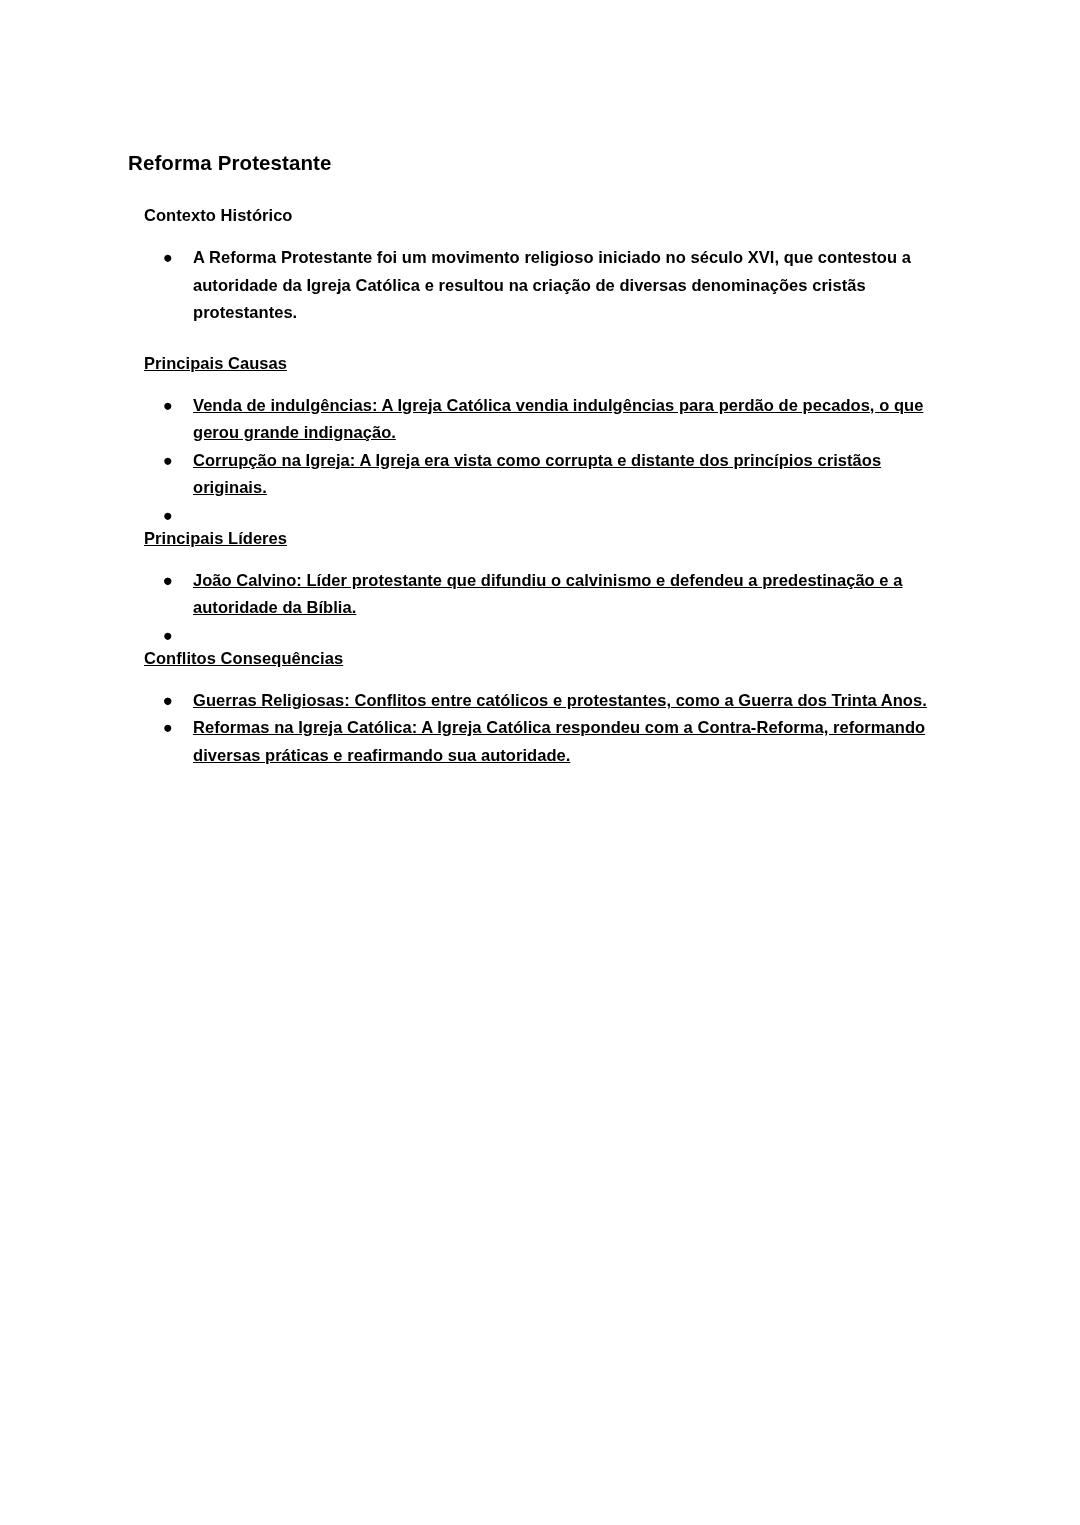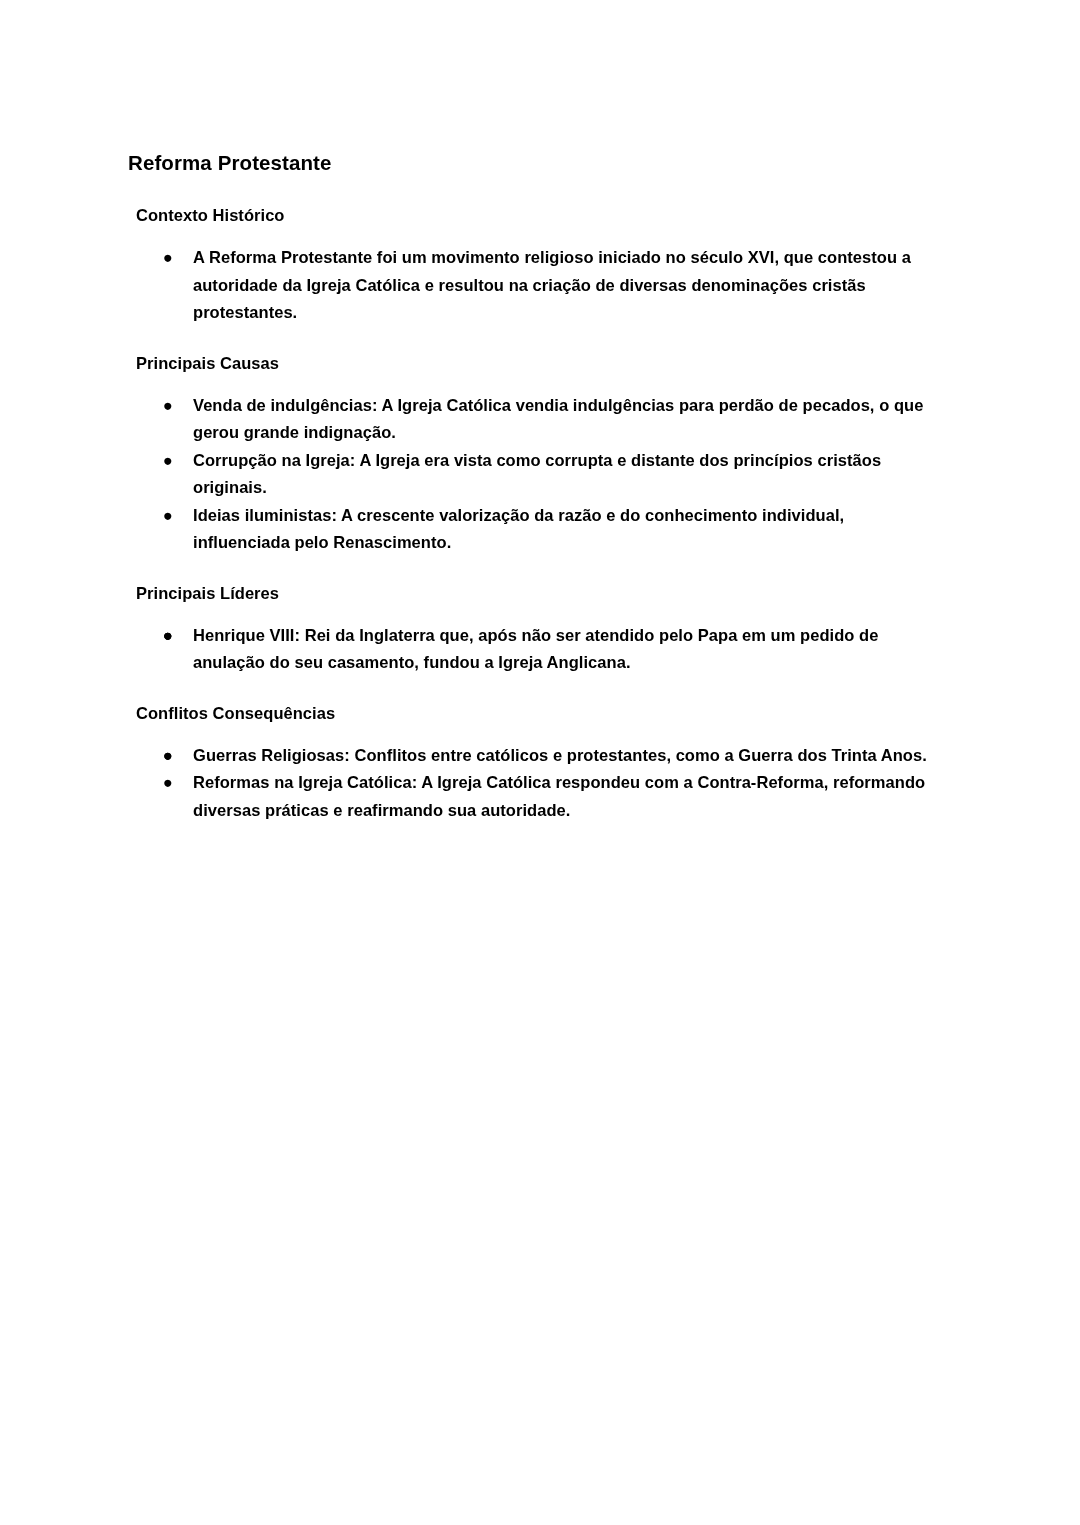--- a/index.html
+++ b/index.html
@@ -31,24 +31,25 @@
     margin: 0 0 28px 0;
   }
   .section {
     margin: 0;
   }
   .section-heading {
     font-size: 16.5px;
     font-weight: bold;
     line-height: 22px;
     letter-spacing: 0.05px;
-    margin: 0 0 18px 8px;
+    margin: 0 0 18px 16px;
   }
   .section + .section {
     margin-top: 25px;
+    text-decoration: underline;
   }
   ul.bullet-list {
     list-style: none;
     margin: 0;
     padding: 0;
   }
   ul.bullet-list > li {
     position: relative;
     padding-left: 65px;
     font-size: 16.5px;
@@ -80,29 +81,29 @@
         <h2 class="section-heading">Contexto Histórico</h2>
         <ul class="bullet-list">
           <li><span class="bullet-marker">●</span><span class="item-text">A Reforma Protestante foi um movimento religioso iniciado no século XVI, que contestou a autoridade da Igreja Católica e resultou na criação de diversas denominações cristãs protestantes.</span></li>
         </ul>
       </section>
       <section class="section">
         <h2 class="section-heading">Principais Causas</h2>
         <ul class="bullet-list">
           <li><span class="bullet-marker">●</span><span class="item-text">Venda de indulgências: A Igreja Católica vendia indulgências para perdão de pecados, o que gerou grande indignação.</span></li>
           <li><span class="bullet-marker">●</span><span class="item-text">Corrupção na Igreja: A Igreja era vista como corrupta e distante dos princípios cristãos originais.</span></li>
-          <li><span class="bullet-marker">●</span><span class="item-text">Ideias iluministas: A crescente valorização da razão e do conhecimento individual, influenciada pelo Renascimento.</span></li>
+          <li><span class="bullet-marker">●</span></li>
         </ul>
       </section>
       <section class="section">
         <h2 class="section-heading">Principais Líderes</h2>
         <ul class="bullet-list">
           <li><span class="bullet-marker">●</span></li>
+          <li><span class="bullet-marker">●</span><span class="item-text">João Calvino: Líder protestante que difundiu o calvinismo e defendeu a predestinação e a autoridade da Bíblia.</span></li>
           <li><span class="bullet-marker">●</span></li>
-          <li><span class="bullet-marker">●</span><span class="item-text">Henrique VIII: Rei da Inglaterra que, após não ser atendido pelo Papa em um pedido de anulação do seu casamento, fundou a Igreja Anglicana.</span></li>
         </ul>
       </section>
       <section class="section">
         <h2 class="section-heading">Conflitos Consequências</h2>
         <ul class="bullet-list">
           <li><span class="bullet-marker">●</span></li>
           <li><span class="bullet-marker">●</span><span class="item-text">Guerras Religiosas: Conflitos entre católicos e protestantes, como a Guerra dos Trinta Anos.</span></li>
           <li><span class="bullet-marker">●</span><span class="item-text">Reformas na Igreja Católica: A Igreja Católica respondeu com a Contra-Reforma, reformando diversas práticas e reafirmando sua autoridade.</span></li>
         </ul>
       </section>

